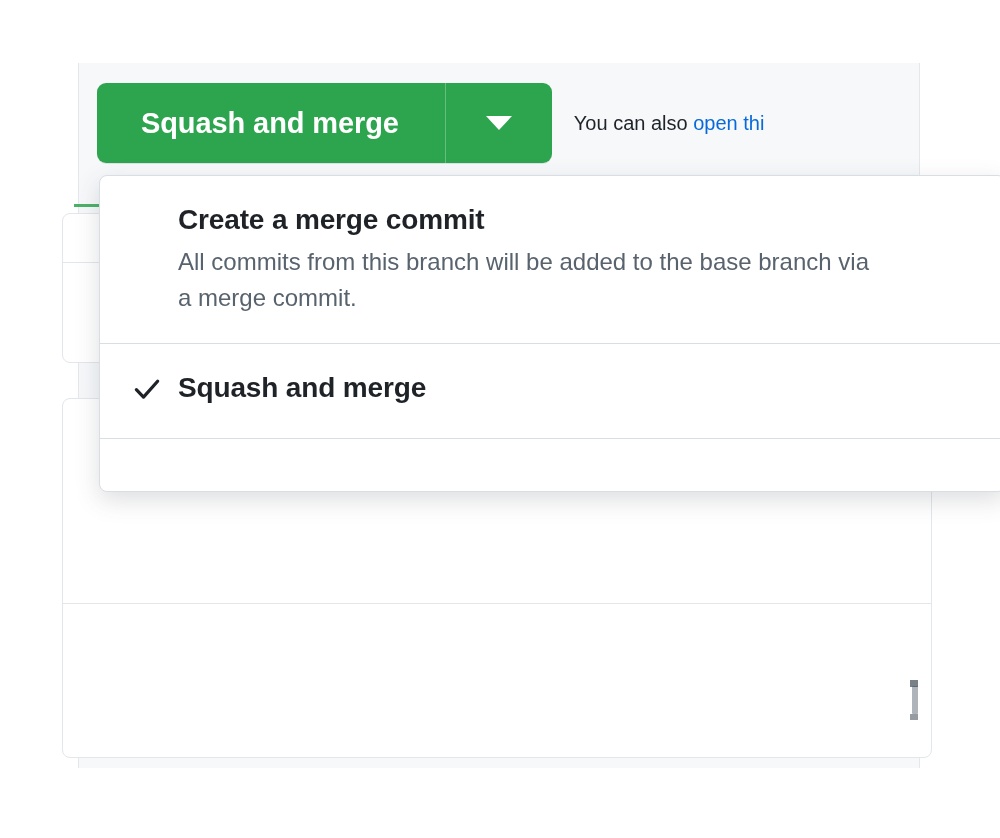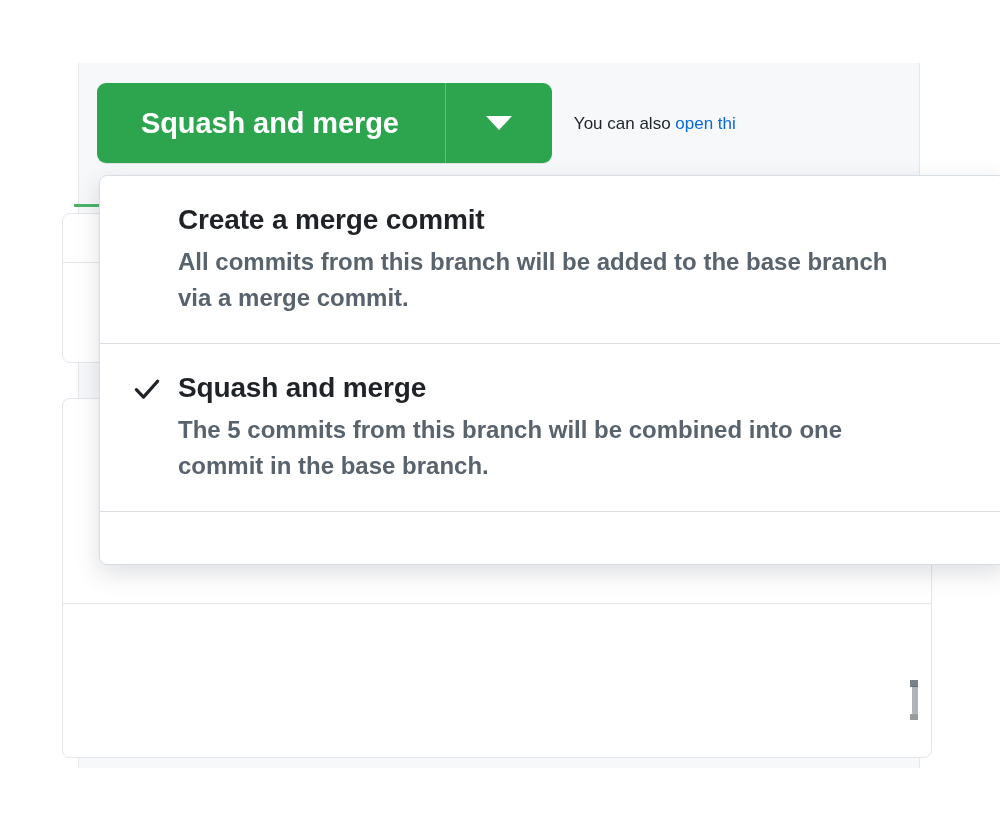--- a/index.html
+++ b/index.html
@@ -146,21 +146,21 @@
 
   .caret-glyph {
     width: 0; height: 0;
     border-left: 13px solid transparent;
     border-right: 13px solid transparent;
     border-top: 14px solid #ffffff;
   }
 
   .merge-note {
     margin-left: 22px;
-    font-size: 17px;
+    font-size: 20px;
     color: #1f2328;
     white-space: nowrap;
     line-height: 1;
   }
   .merge-note .link {
     color: #0969da;
     cursor: pointer;
     text-decoration: none;
   }
 
@@ -199,21 +199,21 @@
     font-size: 28px;
     font-weight: 600;
     color: #1f2328;
     line-height: 1.25;
     letter-spacing: -0.15px;
     margin: 0 0 7px 0;
   }
 
   .menu-desc {
     font-size: 24px;
-    font-weight: 700;
+    font-weight: 400;
     color: #59636e;
     line-height: 1.52;
     margin: 0;
     max-width: 710px;
   }
 </style>
 </head>
 <body>
 
 <div class="page-canvas"></div>
@@ -247,19 +247,18 @@
     <div class="menu-desc">All commits from this branch will be added to the base branch via a merge commit.</div>
   </div>
 
   <div class="menu-item">
     <span class="menu-check">
       <svg width="30" height="30" viewBox="0 0 24 24" fill="none" stroke="#1f2328" stroke-width="2.6" stroke-linecap="round" stroke-linejoin="round">
         <polyline points="3.5,12.5 9.2,18.5 20.5,5.8"></polyline>
       </svg>
     </span>
     <div class="menu-title">Squash and merge</div>
-    <div class="menu-desc">The 5 commits from this branch will be combined into one commit in the base branch.</div>
   </div>
 
   <div class="menu-item">
   </div>
 
 </div>
 
 </body></html>

